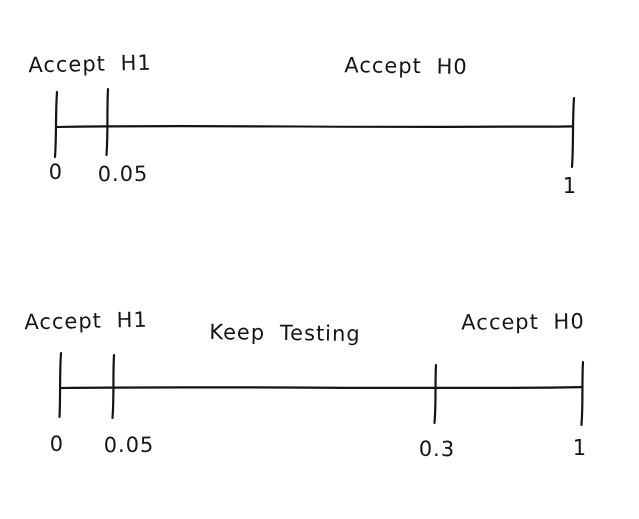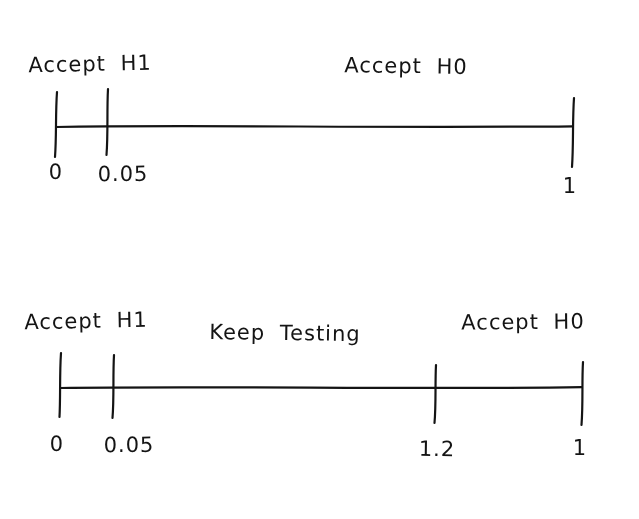--- a/index.html
+++ b/index.html
@@ -68,16 +68,16 @@
   <span class="lbl tick-lbl r-neg05" style="left:56px; top:172px;">0</span>
   <span class="lbl tick-lbl r-neg05" style="left:123px; top:174px;">0.05</span>
   <span class="lbl tick-lbl" style="left:570px; top:186px;">1</span>
 
   <span class="lbl region-lbl r-neg1" style="left:86px; top:321px;">Accept H1</span>
   <span class="lbl region-lbl r-pos1" style="left:285px; top:333px;">Keep Testing</span>
   <span class="lbl region-lbl r-neg05" style="left:523px; top:322px;">Accept H0</span>
 
   <span class="lbl tick-lbl r-neg05" style="left:57px; top:444px;">0</span>
   <span class="lbl tick-lbl r-neg05" style="left:129px; top:445px;">0.05</span>
-  <span class="lbl tick-lbl r-pos1" style="left:437px; top:449px;">1.2</span>
+  <span class="lbl tick-lbl r-pos1" style="left:437px; top:449px;">0.3</span>
   <span class="lbl tick-lbl" style="left:580px; top:448px;">1</span>
 
 </div>
 
 </body></html>

